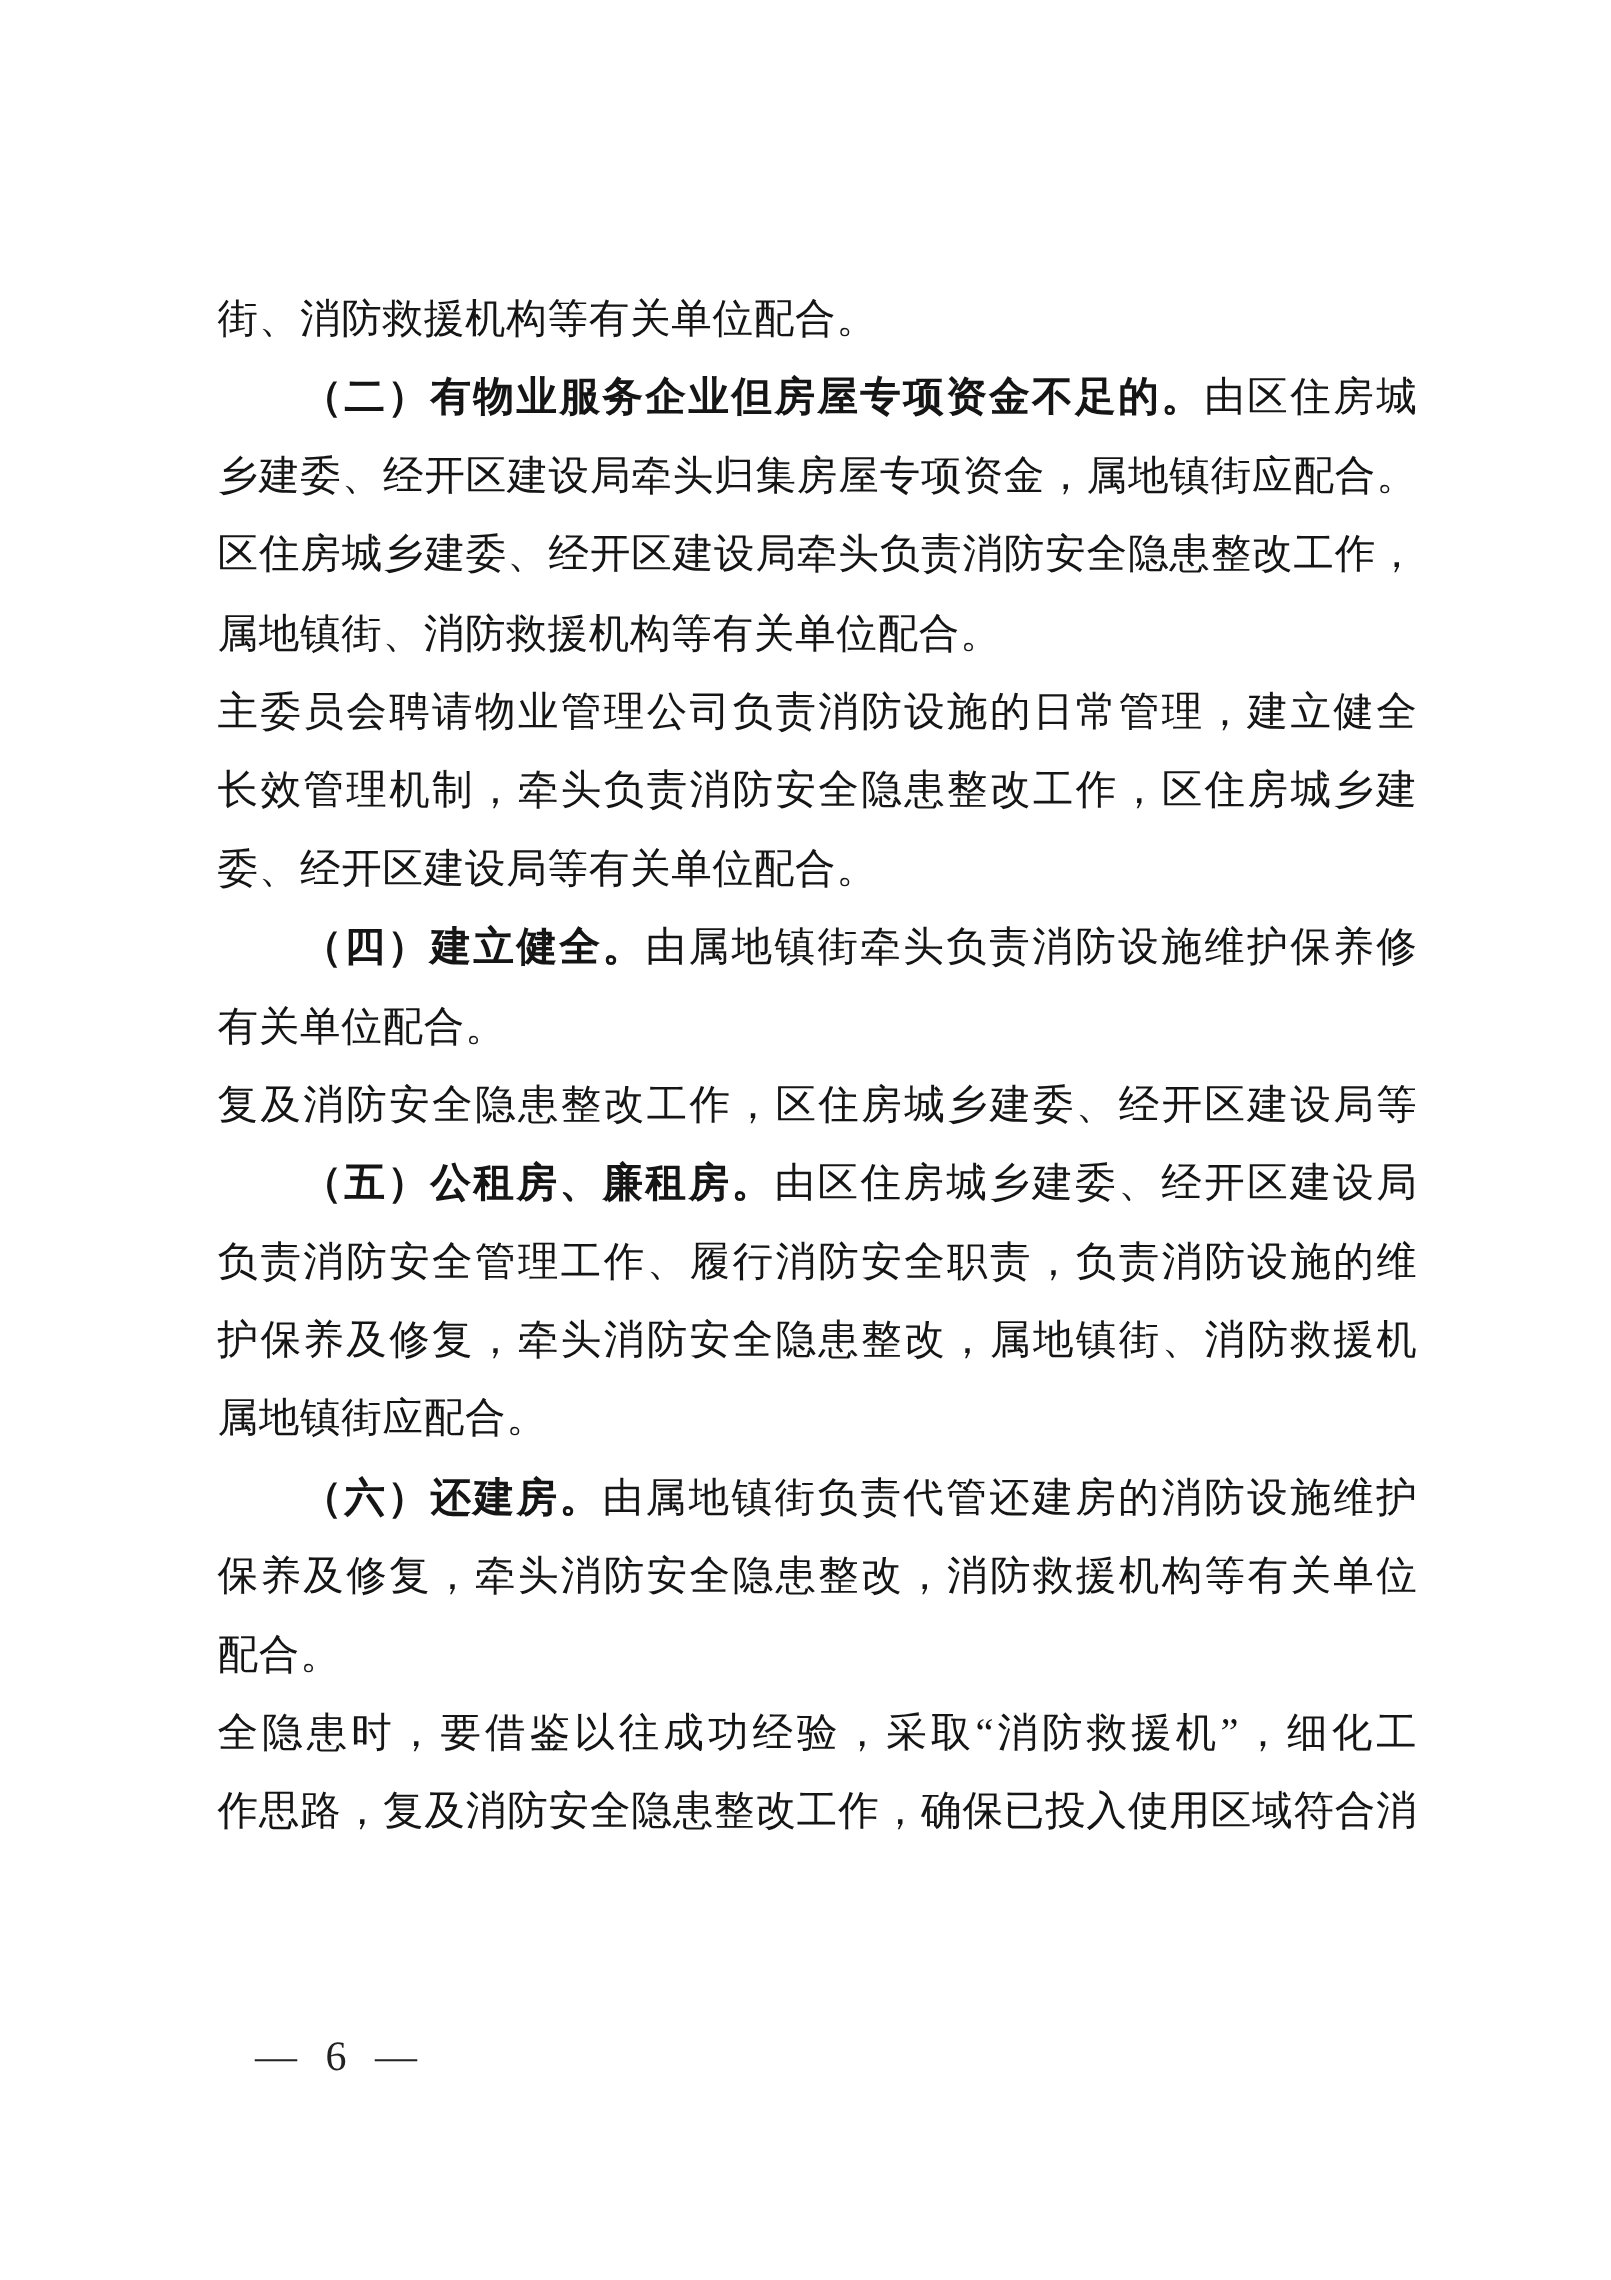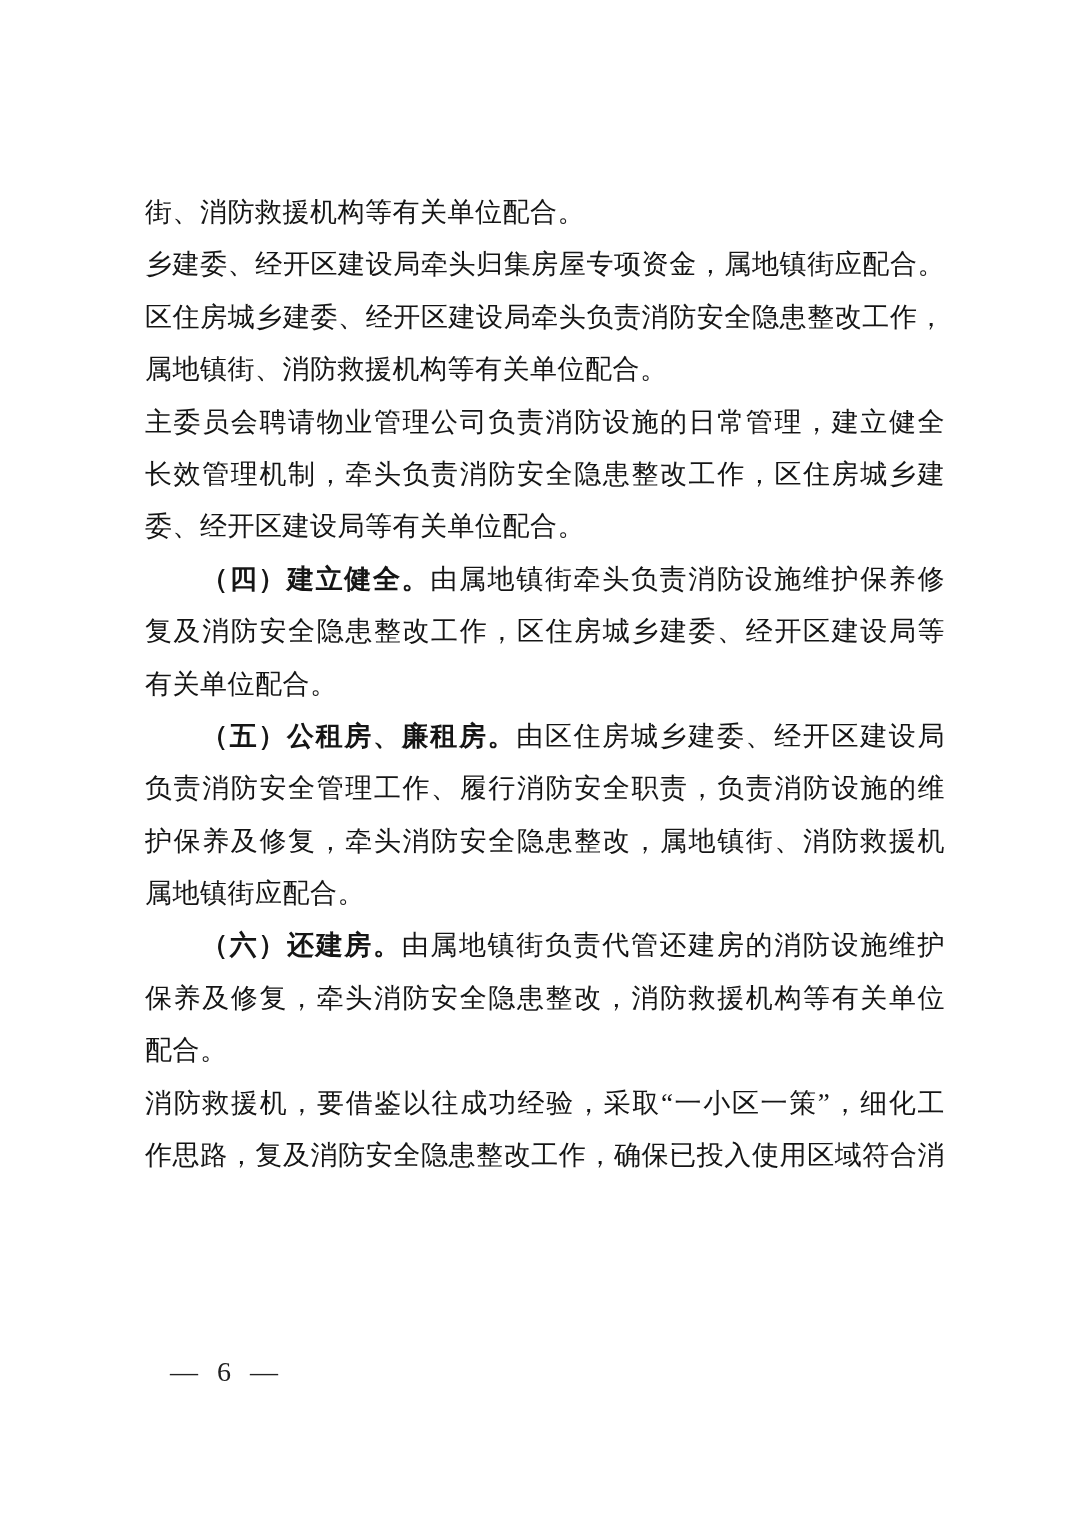--- a/index.html
+++ b/index.html
@@ -54,35 +54,36 @@
     color: #222;
   }
 </style>
 </head>
 <body>
 
 <div class="page">
 
   <div class="doc-body">
       <div class="line para-end"><span class="">街、消防救援机构等有关单位配合。</span></div>
+      <div class="line indent"><span class="bold">（二）有物业服务企业但房屋专项资金不足的。</span><span class="">由区住房城</span></div>
       <div class="line"><span class="">乡建委、经开区建设局牵头归集房屋专项资金，属地镇街应配合。</span></div>
       <div class="line"><span class="">区住房城乡建委、经开区建设局牵头负责消防安全隐患整改工作，</span></div>
       <div class="line para-end"><span class="">属地镇街、消防救援机构等有关单位配合。</span></div>
       <div class="line"><span class="">主委员会聘请物业管理公司负责消防设施的日常管理，建立健全</span></div>
       <div class="line"><span class="">长效管理机制，牵头负责消防安全隐患整改工作，区住房城乡建</span></div>
       <div class="line para-end"><span class="">委、经开区建设局等有关单位配合。</span></div>
       <div class="line indent"><span class="bold">（四）建立健全。</span><span class="">由属地镇街牵头负责消防设施维护保养修</span></div>
+      <div class="line para-end"><span class="">有关单位配合。</span></div>
       <div class="line"><span class="">复及消防安全隐患整改工作，区住房城乡建委、经开区建设局等</span></div>
-      <div class="line para-end"><span class="">有关单位配合。</span></div>
       <div class="line indent"><span class="bold">（五）公租房、廉租房。</span><span class="">由区住房城乡建委、经开区建设局</span></div>
       <div class="line"><span class="">负责消防安全管理工作、履行消防安全职责，负责消防设施的维</span></div>
       <div class="line"><span class="">护保养及修复，牵头消防安全隐患整改，属地镇街、消防救援机</span></div>
       <div class="line para-end"><span class="">属地镇街应配合。</span></div>
       <div class="line indent"><span class="bold">（六）还建房。</span><span class="">由属地镇街负责代管还建房的消防设施维护</span></div>
       <div class="line"><span class="">保养及修复，牵头消防安全隐患整改，消防救援机构等有关单位</span></div>
       <div class="line para-end"><span class="">配合。</span></div>
-      <div class="line"><span class="">消防救援机，要借鉴以往成功经验，采取“一小区一策”，细化工</span></div>
+      <div class="line"><span class="">全隐患时，要借鉴以往成功经验，采取“消防救援机”，细化工</span></div>
       <div class="line"><span class="">作思路，复及消防安全隐患整改工作，确保已投入使用区域符合消</span></div>
     </div>
 
   <div class="footer">— 6 —</div>
 
 </div>
 
 </body></html>

